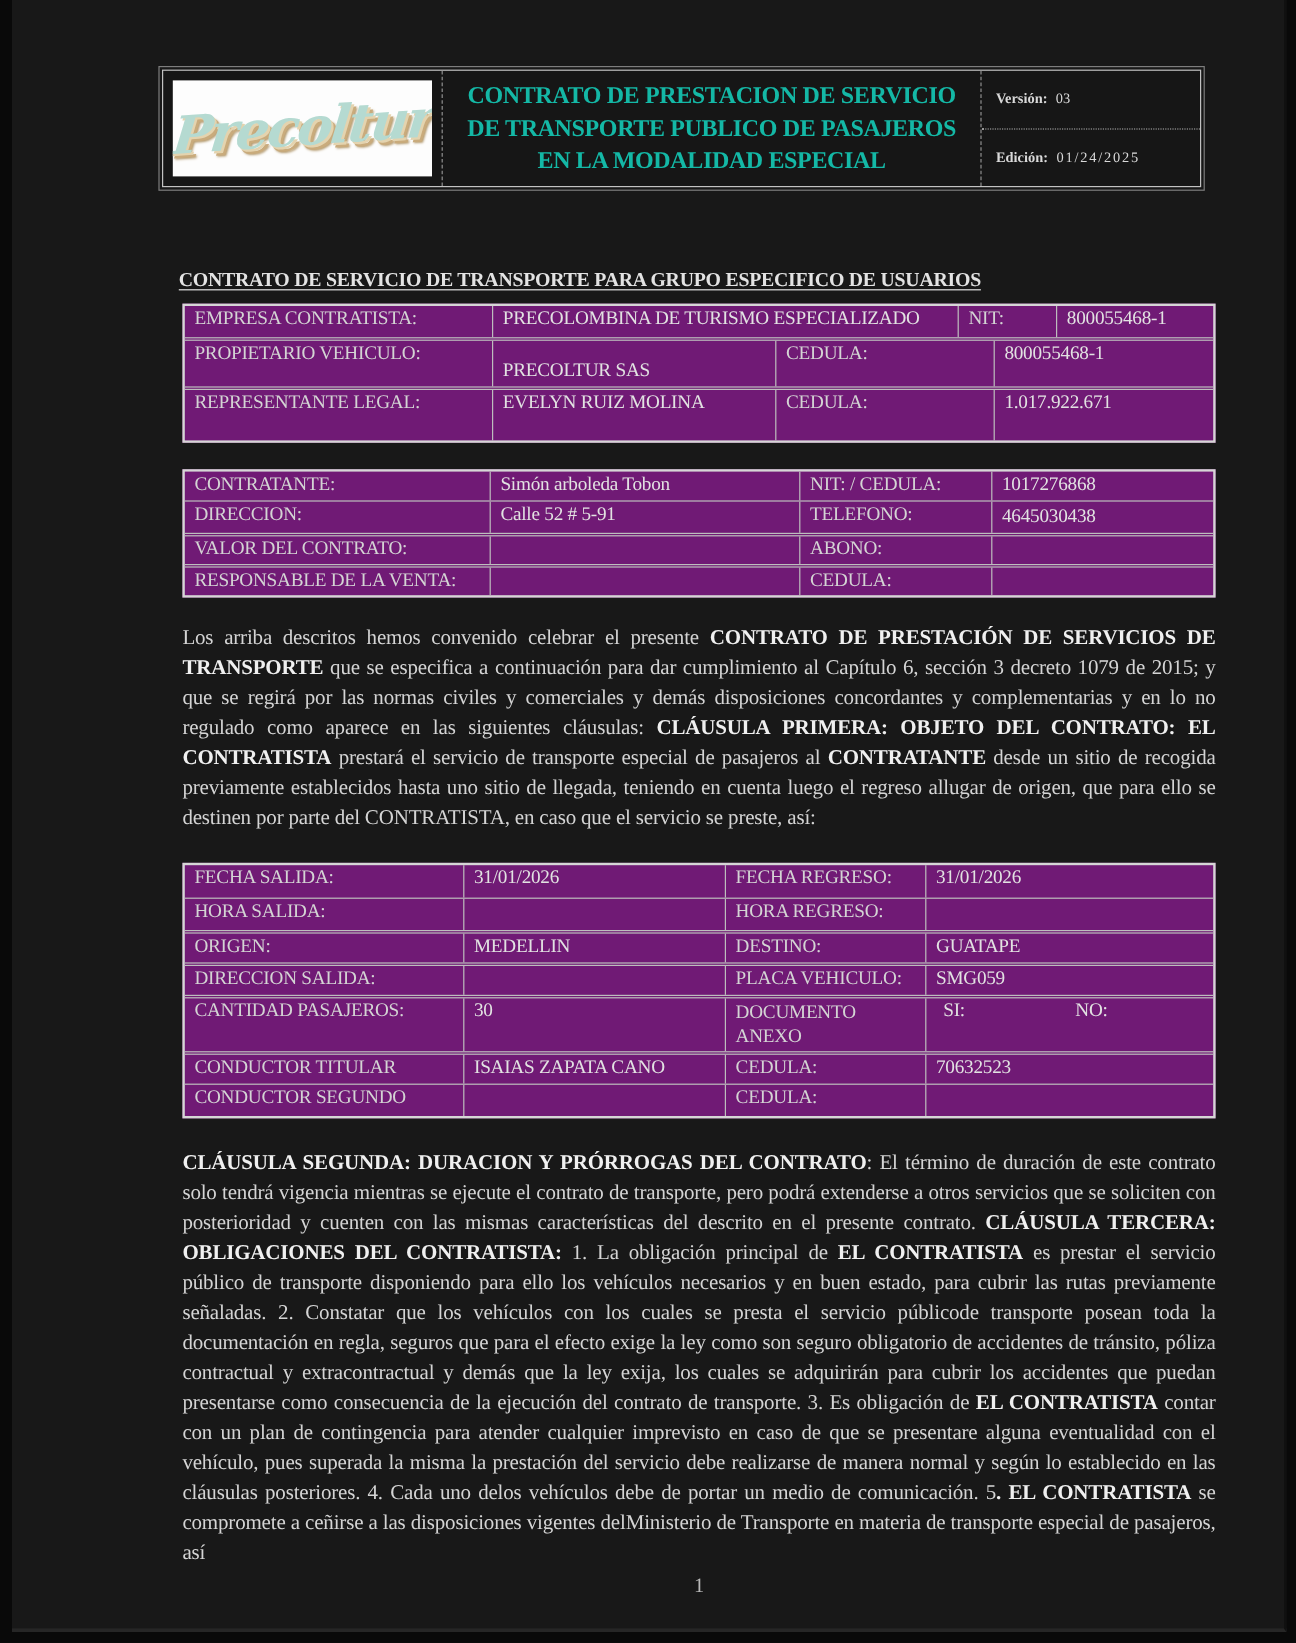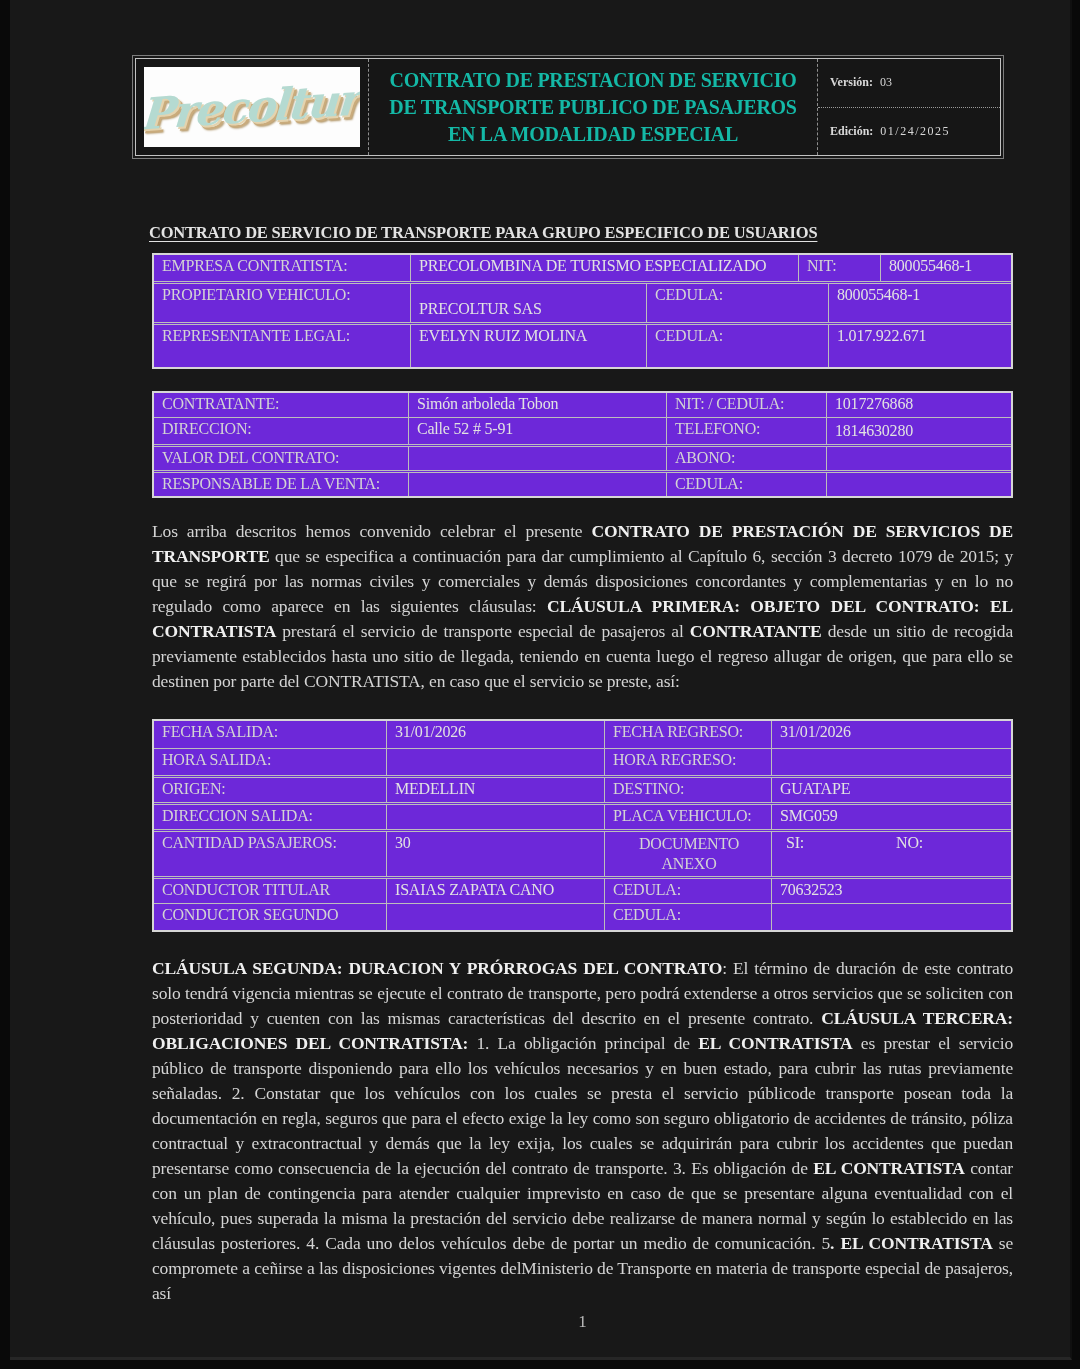--- a/index.html
+++ b/index.html
@@ -78,36 +78,36 @@
     margin-left:-3px;
     font-weight:bold; font-size:16.5px; letter-spacing:-0.2px;
     color:#e3e3e3;
     text-decoration:underline;
     text-underline-offset:3px;
   }
 
   
   .tbl {
     border:2px solid #d6d6d6;
-    background:#6d28d9;
+    background:#701a75;
   }
   .tbl .row { display:grid; border-top:1px solid #bdbdbd; }
   .tbl .row:first-child { border-top:none; }
   .tbl .row.gap-top { border-top:3px double #bdbdbd; }
   .cell {
     border-left:1px solid #bdbdbd;
     padding:2px 6px 2px 8px;
     font-size:16px; color:#d9d9d9;
     letter-spacing:-0.2px;
     overflow:hidden; white-space:nowrap;
   }
   .cell:first-child { border-left:none; }
   .cell.lbl { color:#d4d4d4; }
   .cell.val { color:#e2e2e2; }
-  .cell.wrap { white-space:normal; line-height:20px;text-align:center; }
+  .cell.wrap { white-space:normal; line-height:20px; }
   .cell.low { display:flex; align-items:flex-end; padding-bottom:4px; }
 
   .t-company { margin-top:10px; }
   .t-company .row.r1 { grid-template-columns:256px 388px 82px 1fr; height:26px; }
   .t-company .row.r2 { grid-template-columns:256px 236px 182px 1fr; height:41px; }
   .t-company .row.r3 { grid-template-columns:256px 236px 182px 1fr; height:45px; }
 
   .t-client { margin-top:22px; }
   .t-client .row { grid-template-columns:254px 258px 160px 1fr; height:24px; }
   .t-client .row.r2 { height:27px; }
@@ -194,21 +194,21 @@
       <div class="row r1">
         <div class="cell lbl">CONTRATANTE:</div>
         <div class="cell val">Simón arboleda Tobon</div>
         <div class="cell lbl">NIT: / CEDULA:</div>
         <div class="cell val">1017276868</div>
       </div>
       <div class="row r2">
         <div class="cell lbl">DIRECCION:</div>
         <div class="cell val">Calle 52 # 5-91</div>
         <div class="cell lbl">TELEFONO:</div>
-        <div class="cell val low">1814630280</div>
+        <div class="cell val low">4645030438</div>
       </div>
       <div class="row r3 gap-top">
         <div class="cell lbl">VALOR DEL CONTRATO:</div>
         <div class="cell val"></div>
         <div class="cell lbl">ABONO:</div>
         <div class="cell val"></div>
       </div>
       <div class="row r4 gap-top">
         <div class="cell lbl">RESPONSABLE DE LA VENTA:</div>
         <div class="cell val"></div>

